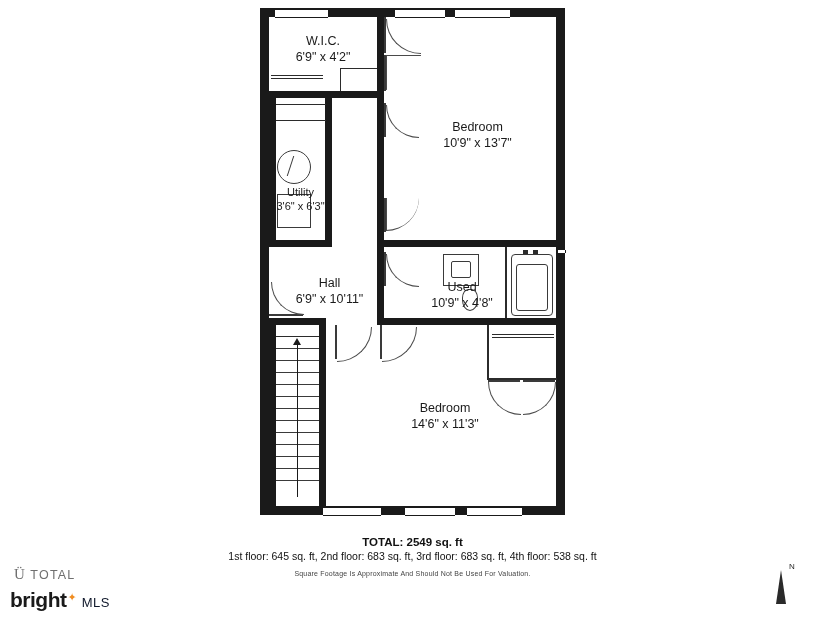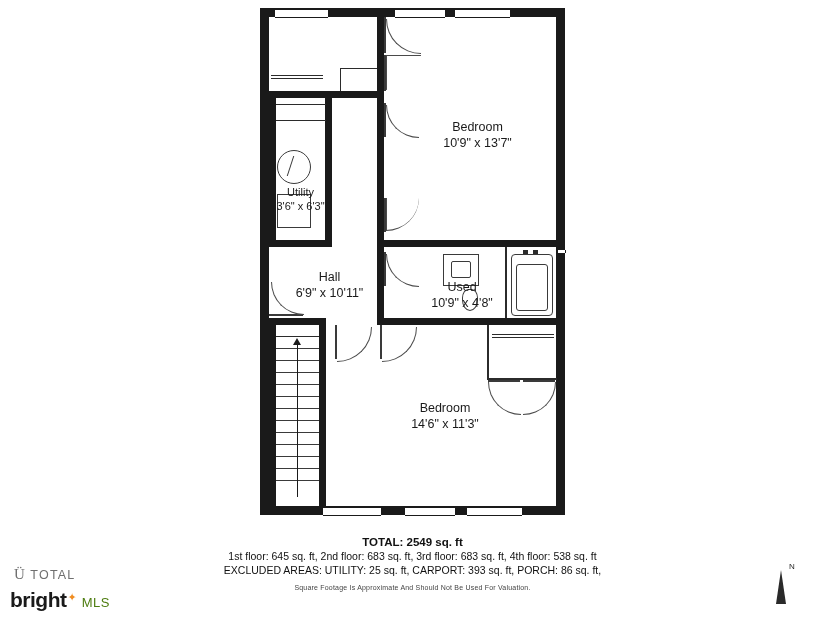--- a/index.html
+++ b/index.html
@@ -167,21 +167,21 @@
   }
   #brightmls .spark {
     font-size: 11px;
     color: #f08c1f;
     position: relative;
     top: -6px;
     left: -2px;
   }
   #brightmls .mls {
     font-size: 13px;
-    color: #4d7c0f;
+    color: #0f172a;
     letter-spacing: 0.5px;
   }
 
   
   #compass {
     position: absolute;
     left: 762px;
     top: 562px;
     width: 40px;
     height: 46px;
@@ -236,20 +236,24 @@
     <div class="thinwall" style="left:16px; top:67px; width:52px; height:1.2px;"></div>
     <div class="thinwall" style="left:16px; top:70px; width:52px; height:1.2px;"></div>
     <div class="thinwall" style="left:85px; top:60px; width:1.2px; height:23px;"></div>
     <div class="thinwall" style="left:85px; top:60px; width:37px; height:1.2px;"></div>
 
     <div class="door-leaf" style="left:129px; top:9px; width:2px; height:36px;"></div>
     <div class="door-arc" style="left:131px; top:11px; width:34px; height:34px; border-radius:0 0 0 100%; border-top:none; border-right:none;"></div>
     <div class="door-leaf" style="left:129px; top:47px; width:2px; height:36px;"></div>
     <div class="door-arc" style="left:131px; top:47px; width:34px; height:34px; border-radius:0 0 100% 0; border-bottom:none; border-right:none;"></div>
 
+    <div class="label" style="left:14px; top:26px; width:108px;">
+      <span class="name">W.I.C.</span>
+      <span class="dim">6'9" x 4'2"</span>
+    </div>
 
     <div class="wall" style="left:14px; top:90px; width:7px; height:148px;"></div>
 
     <div class="wall" style="left:70px; top:90px; width:7px; height:148px;"></div>
 
     <div class="wall" style="left:14px; top:232px; width:63px; height:7px;"></div>
 
     <div class="thinwall" style="left:21px; top:96px; width:50px; height:1.2px;"></div>
     <div class="thinwall" style="left:21px; top:112px; width:50px; height:1.2px;"></div>
 
@@ -275,21 +279,21 @@
     <div class="label" style="left:145px; top:112px; width:155px;">
       <span class="name">Bedroom</span>
       <span class="dim">10'9" x 13'7"</span>
     </div>
 
     <div class="wall" style="left:122px; top:239px; width:7px; height:0px;"></div>
 
     <div class="wall" style="left:14px; top:310px; width:50px; height:7px;"></div>
     <div class="wall" style="left:64px; top:310px; width:7px; height:60px;"></div>
 
-    <div class="label" style="left:22px; top:262px; width:105px;">
+    <div class="label" style="left:22px; top:268px; width:105px;">
       <span class="name">Hall</span>
       <span class="dim">6'9" x 10'11"</span>
     </div>
 
     <div class="door-leaf" style="left:14px; top:306px; width:34px; height:2px;"></div>
     <div class="door-arc" style="left:16px; top:274px; width:32px; height:32px; border-radius:0 0 0 100%; border-top:none; border-right:none;"></div>
 
     <div class="wall" style="left:122px; top:239px; width:7px; height:78px;"></div>
 
     <div class="wall" style="left:122px; top:310px; width:180px; height:7px;"></div>
@@ -351,21 +355,20 @@
     <div class="stair-step" style="left:21px; top:460px; width:43px;"></div>
     <div class="stair-step" style="left:21px; top:472px; width:43px;"></div>
     <div class="stair-line" style="left:42px; top:337px; height:152px;"></div>
     <div class="stair-arrow" style="left:38px; top:330px;"></div>
 
   </div>
 
   <div id="footer">
     <div class="total">TOTAL: 2549 sq. ft</div>
     <div class="lineitem">1st floor: 645 sq. ft, 2nd floor: 683 sq. ft, 3rd floor: 683 sq. ft, 4th floor: 538 sq. ft</div>
-    <div class="lineitem">EXCLUDED AREAS: UTILITY: 25 sq. ft, CARPORT: 393 sq. ft, PORCH: 86 sq. ft,</div>
     <div class="disclaimer">Square Footage Is Approximate And Should Not Be Used For Valuation.</div>
   </div>
 
   <div id="umedia">
     <span class="u-mark">Ü</span>
     <span class="u-text">TOTAL</span>
   </div>
 
   <div id="brightmls">
     <span class="bright">bright</span>

